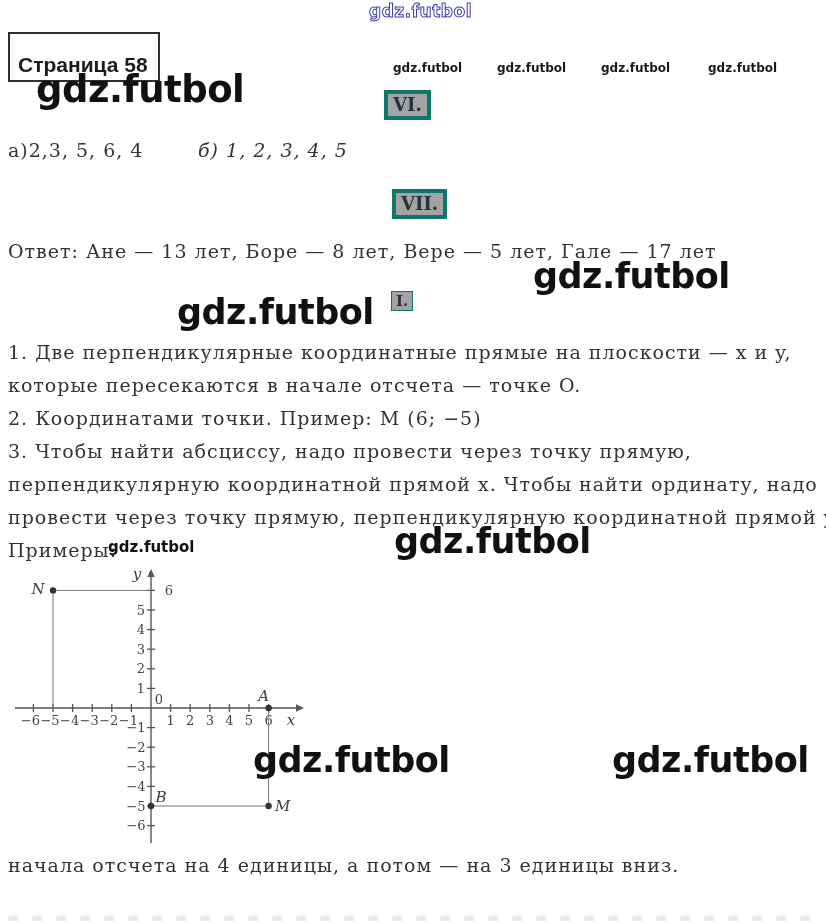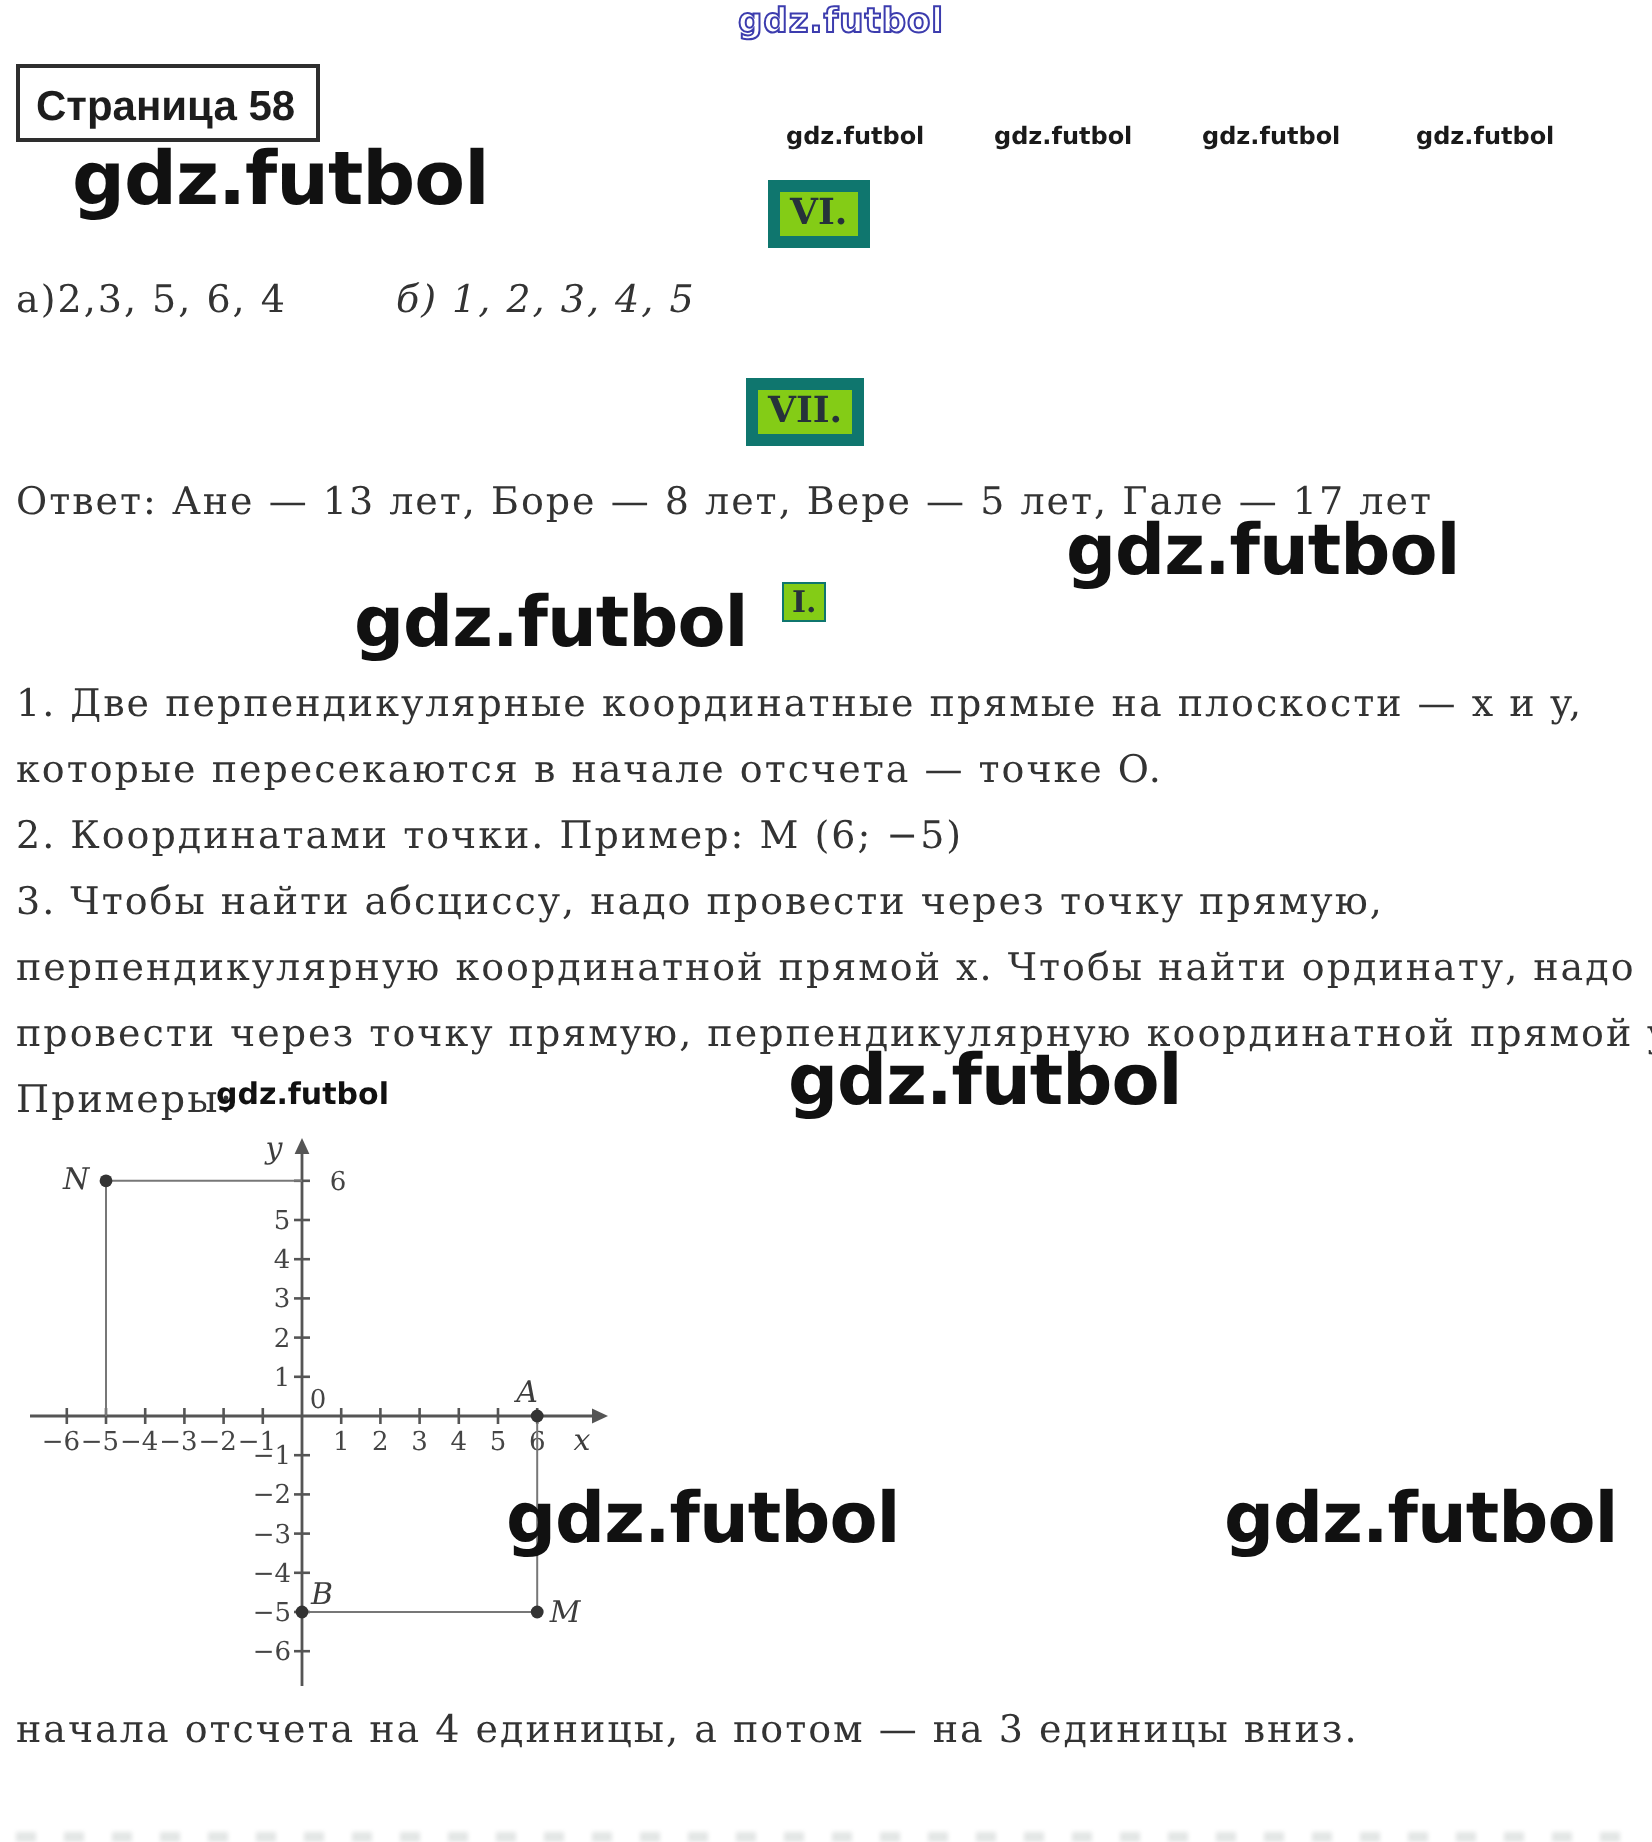--- a/index.html
+++ b/index.html
@@ -8,24 +8,24 @@
   .abs{position:absolute;}
   
   .wm{font-family:"DejaVu Sans",sans-serif;font-weight:600;color:#111;white-space:nowrap;}
   .wm-outline{font-family:"DejaVu Sans",sans-serif;font-weight:700;font-size:17px;
               color:transparent;-webkit-text-stroke:1px #3c3cae;letter-spacing:.5px;}
   .wm-small{font-size:12px;font-weight:700;color:#1a1a1a;}
   .wm-large{font-size:35px;letter-spacing:-.5px;}
   .wm-xl{font-size:37px;letter-spacing:-.5px;}
   .wm-inline{font-size:15px;font-weight:700;}
   
-  .pagebox{border:2px solid #2e2e2e;padding:8px 10px 3px 8px;
+  .pagebox{border:2px solid #2e2e2e;padding:19px 10px 3px 8px;
            font-family:"Liberation Sans",sans-serif;font-weight:700;font-size:21px;color:#1d1d1d;}
-  .numbox{border:6px solid #0f766e;padding:0 5px 1px 5px;
-          font-weight:700;font-size:18px;color:#26323a;background:#84cc16;}
+  .numbox{border:4px solid #0f766e;padding:0 5px 1px 5px;
+          font-weight:700;font-size:18px;color:#26323a;background:#a3a3a3;}
   .numbox.small{border-width:1.5px;font-size:15px;padding:0 4px;}
   
   .bodyline{font-size:19px;letter-spacing:1px;white-space:nowrap;color:#333;height:33px;line-height:33px;}
   .single{font-size:19px;letter-spacing:1px;white-space:nowrap;color:#333;}
   
   .tick{font:13px "DejaVu Serif",serif;fill:#454545;text-anchor:middle;}
   .plabel{font:italic 15px "DejaVu Serif",serif;fill:#3d3d3d;text-anchor:middle;}
   
   .cutoff{height:5px;width:810px;opacity:.35;filter:blur(1px);
     background:repeating-linear-gradient(90deg,rgba(110,125,120,.55) 0 10px,rgba(255,255,255,0) 10px 24px);}
@@ -42,21 +42,21 @@
 <div class="abs wm wm-small" style="left:601px;top:61px;">gdz.futbol</div>
 <div class="abs wm wm-small" style="left:708px;top:61px;">gdz.futbol</div>
 
 <div class="abs wm wm-xl" style="left:36px;top:68px;">gdz.futbol</div>
 
 <div class="abs numbox" style="left:384px;top:90px;">VI.</div>
 
 <div class="abs single" style="left:8px;top:139px;">а)2,3, 5, 6, 4</div>
 <div class="abs single" style="left:198px;top:139px;font-style:italic;">б) 1, 2, 3, 4, 5</div>
 
-<div class="abs numbox" style="left:373px;top:189px;">VII.</div>
+<div class="abs numbox" style="left:392px;top:189px;">VII.</div>
 
 <div class="abs single" style="left:8px;top:240px;">Ответ: Ане — 13 лет, Боре — 8 лет, Вере — 5 лет, Гале — 17 лет</div>
 
 <div class="abs wm wm-large" style="left:533px;top:256px;">gdz.futbol</div>
 <div class="abs wm wm-large" style="left:177px;top:292px;">gdz.futbol</div>
 
 <div class="abs numbox small" style="left:391px;top:291px;">I.</div>
 
 <div class="abs" style="left:8px;top:336px;">
   <div class="bodyline">1. Две перпендикулярные координатные прямые на плоскости — x и y,</div>

